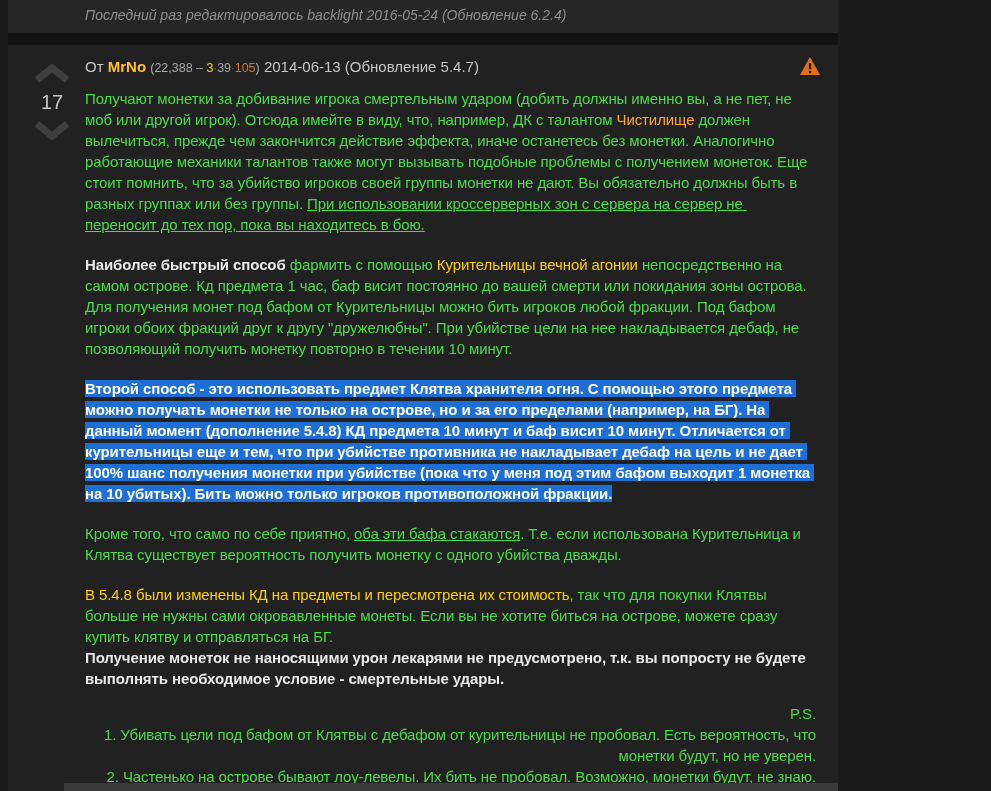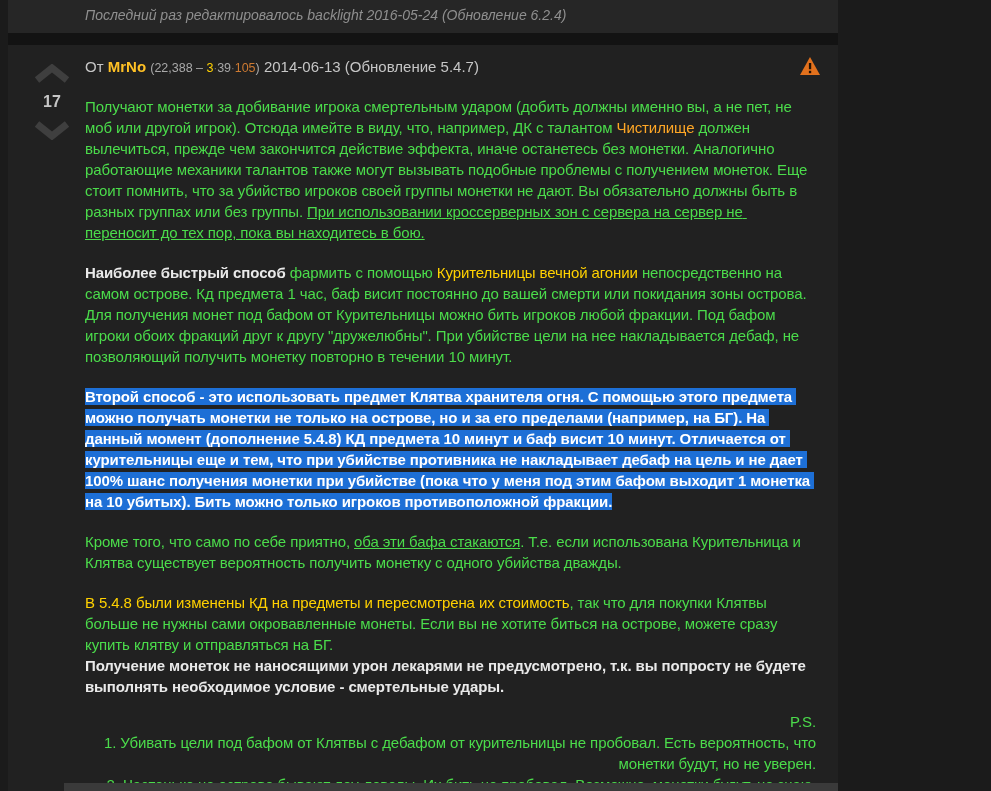--- a/index.html
+++ b/index.html
@@ -12,39 +12,39 @@
   .edit-note { font-style:italic; color:var(--muted-gray); font-size:14px; }
   .prev-strip .edit-note { position:absolute; left:77px; top:7px; white-space:nowrap; }
   .sep { position:absolute; top:33px; left:0; right:0; height:12px;
          background:var(--separator-bg); }
   .post { position:absolute; top:45px; left:0; right:0; bottom:9px; }
 
   .vote-col { position:absolute; left:20px; top:18px; width:48px;
               display:flex; flex-direction:column; align-items:center; gap:6px; }
   .vote-btn { width:40px; height:21px; display:flex; align-items:center;
               justify-content:center; cursor:pointer; }
-  .vote-score { font-size:16px; font-weight:bold; color:var(--score-gray);
+  .vote-score { font-size:20px; font-weight:normal; color:var(--score-gray);
                 line-height:24px; }
 
   .post-header { position:absolute; left:77px; top:13px; font-size:15px;
                  color:var(--header-gray); white-space:nowrap; }
   .hdr-author { font-weight:bold; color:var(--author-gold); cursor:pointer;
                 text-decoration:none; }
   .rep-group { font-size:12.5px; color:#a9a9a9; }
   .hdr-gold { color:var(--medal-gold); }
   .hdr-silver { color:var(--medal-silver); }
   .hdr-bronze { color:var(--medal-bronze); }
   .hdr-dot { color:#777; font-size:11px; }
   .report { position:absolute; top:11px; right:17px; width:22px; height:21px;
             cursor:pointer; }
 
   .post-content { position:absolute; left:77px; top:43px; width:731px; }
   .post-body { font-size:15px; line-height:21px; color:var(--green);
                white-space:pre-wrap; letter-spacing:-0.1px; }
-  .para.gp-none { margin-top:8px; }
+  .para.gp-none { margin-top:0; }
   .para.gp-line { margin-top:19px; }
   .para.gp-big  { margin-top:14px;text-align:right; }
   .sg-green  { color:var(--green); }
   .sg-green-u { color:var(--green); text-decoration:underline; cursor:pointer; }
   .sg-bold { color:var(--bold-white); font-weight:bold; }
   .sg-link-yellow { color:var(--link-yellow); cursor:pointer; }
   .sg-link-orange { color:var(--link-orange); cursor:pointer; }
   .sg-sel { background:var(--selection-blue); color:#ffffff;font-weight:bold; }
   .sg-sel-bold { background:var(--selection-blue); color:#ffffff; font-weight:bold; }
   .post-content .edit-note { margin-top:7px; }

